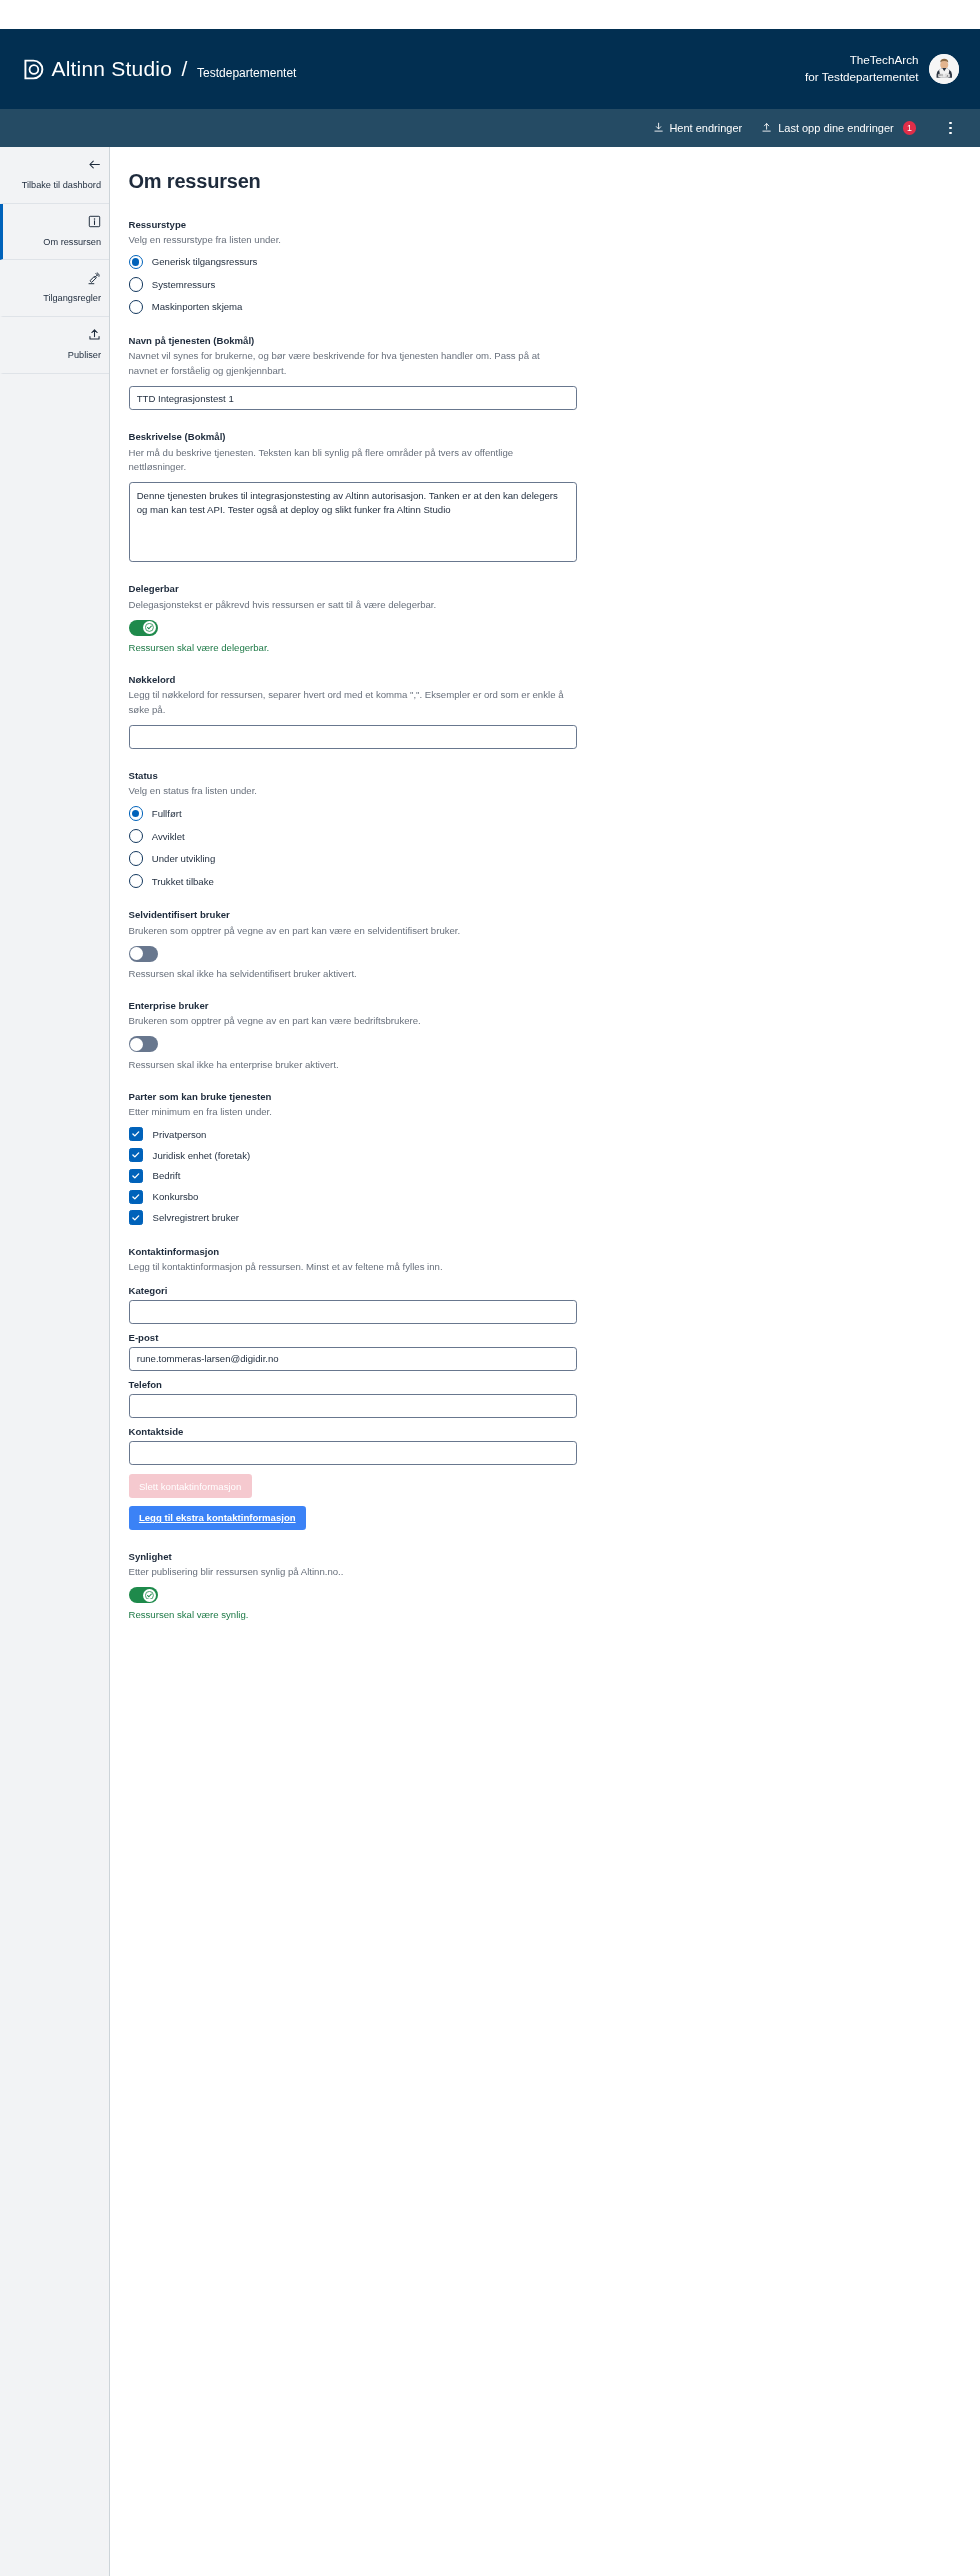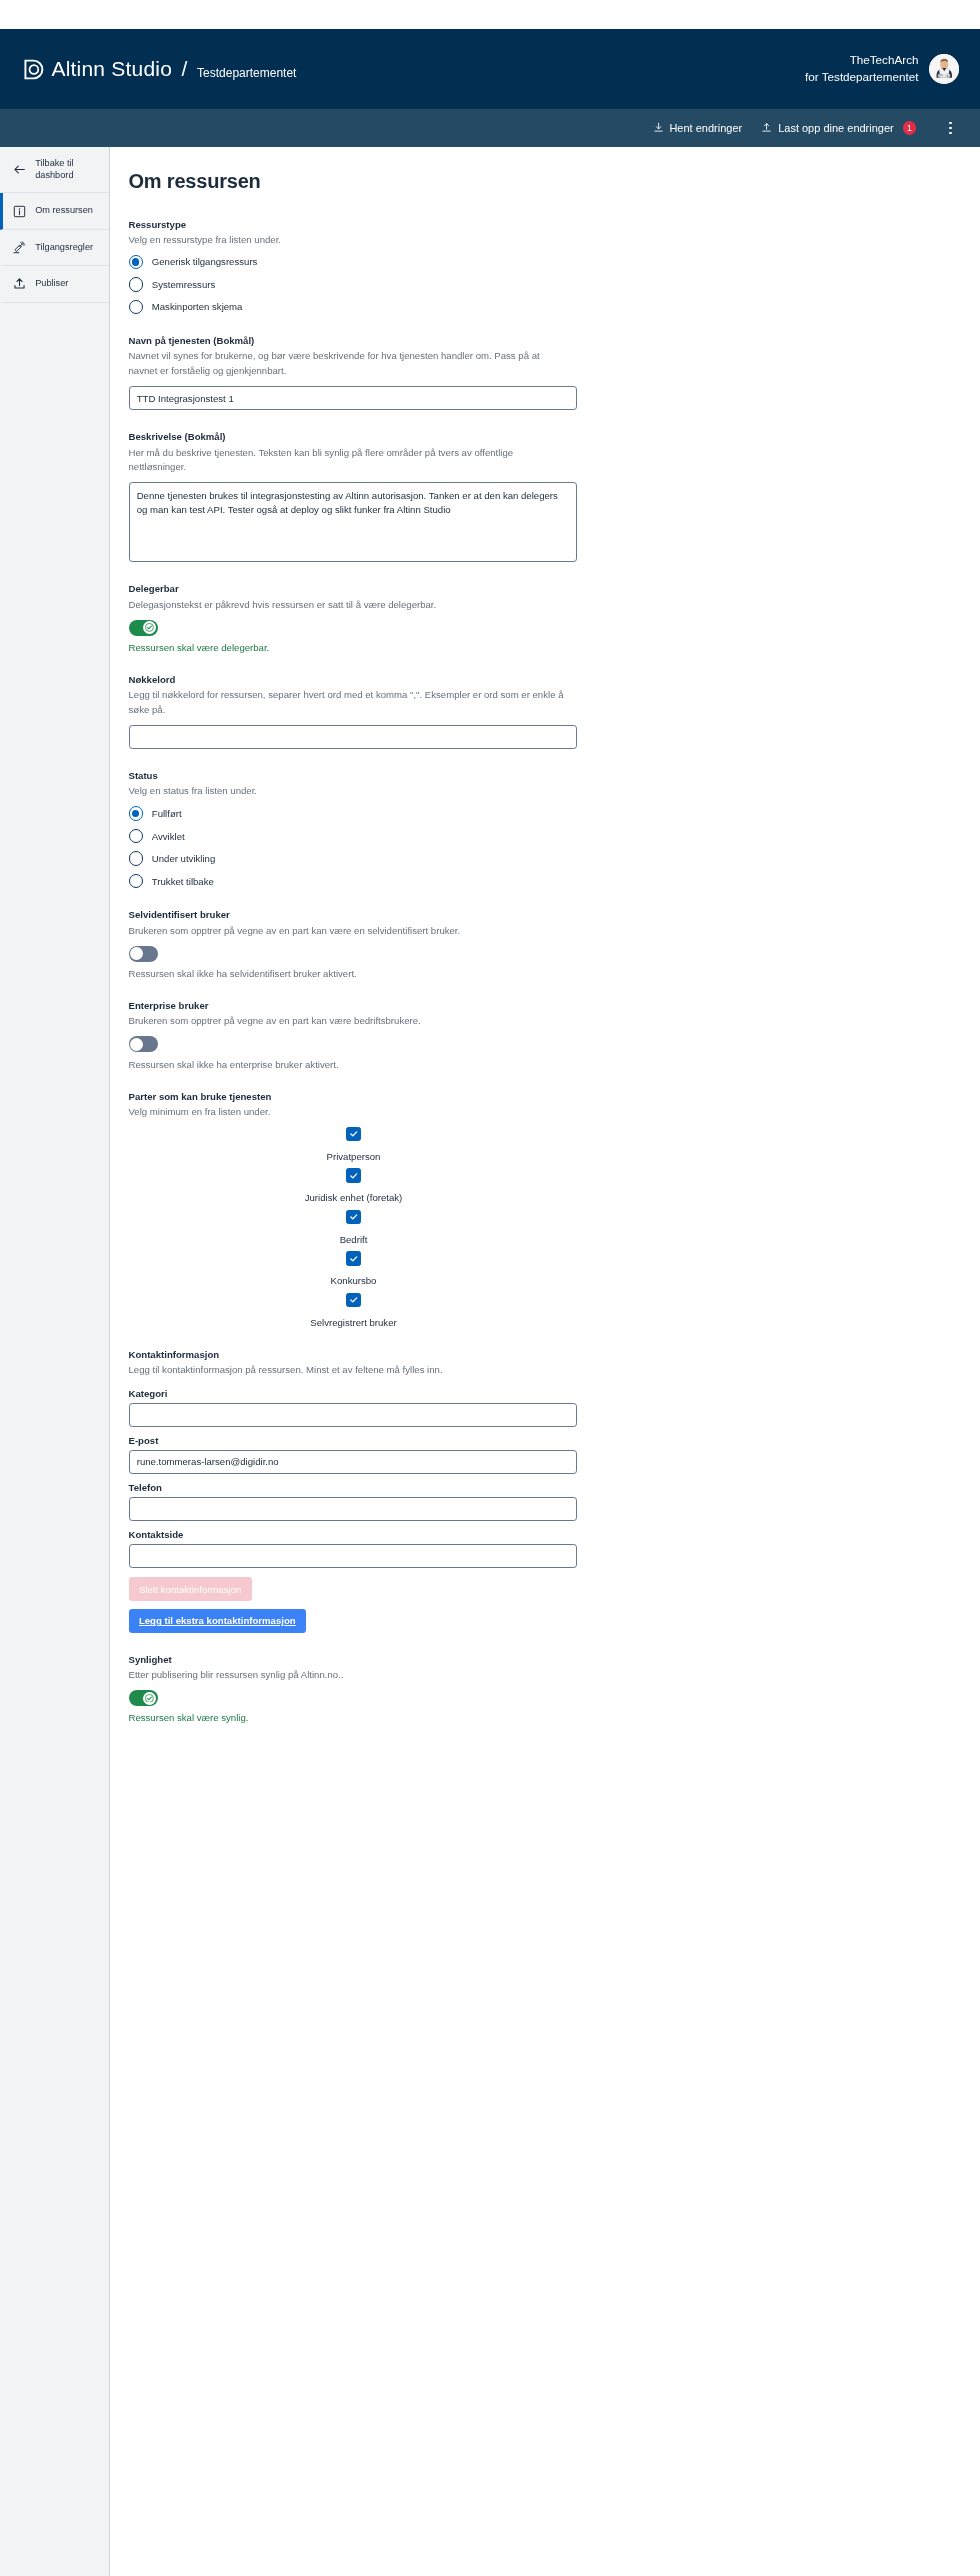--- a/index.html
+++ b/index.html
@@ -127,30 +127,31 @@
 
   .sidebar {
     width: 110px;
     flex: 0 0 110px;
     background: #f2f3f5;
     border-right: 0.8px solid #cdd4d9;
     padding-top: 0;
   }
   .side-item {
     display: flex;
-    align-items: center;
+    align-items: flex-end;
     gap: 8.8px;
     padding: 11.2px 8px 11.2px 10.4px;
     font-size: 9.2px;
     color: #1e2b3c;
     cursor: pointer;
     border-bottom: 0.8px solid #dfe3e8;
     border-left: 3.2px solid transparent;
     min-height: 30.5px;
     line-height: 1.25;
+    flex-direction: column;
   }
   .side-item:first-child { border-bottom: 0.8px solid #dfe3e8; }
   .side-item.active {
     border-left: 3.2px solid #0062ba;
     background: #f2f3f5;
   }
   .side-icon {
     width: 13px; height: 13px; flex: 0 0 13px;
     display: block;
   }
@@ -242,21 +243,20 @@
   .radio-outer.checked .radio-dot { display: block; }
   .radio-label { font-size: 9.6px; color: #1e2b3c; }
 
   
   .check-row {
     display: flex;
     align-items: center;
     gap: 9.6px;
     margin-bottom: 6.4px;
     cursor: pointer;
-    flex-direction: column;
   }
   .check-box {
     width: 14.5px; height: 14.5px;
     border-radius: 2.4px;
     border: 1.6px solid #13385e;
     background: #ffffff;
     flex: 0 0 14.5px;
     display: flex; align-items: center; justify-content: center;
   }
   .check-box.checked {
@@ -545,21 +545,21 @@
         <span class="switch off">
           <span class="switch-knob">
             
           </span>
         </span>
         <div class="status-note">Ressursen skal ikke ha enterprise bruker aktivert.</div>
       </div>
 
       <div class="field">
         <span class="field-label">Parter som kan bruke tjenesten</span>
-        <div class="field-help">Velg minimum en fra listen under.</div>
+        <div class="field-help">Etter minimum en fra listen under.</div>
 
         <div class="check-row">
           <span class="check-box checked">
             <svg width="9.6" height="9.6" viewBox="0 0 12 12">
                 <path d="M2.4 6.2 L4.8 8.6 L9.6 3.6" fill="none" stroke="#ffffff" stroke-width="1.7" stroke-linecap="round" stroke-linejoin="round"></path>
               </svg>
           </span>
           <span class="check-label">Privatperson</span>
         </div>
         <div class="check-row">

